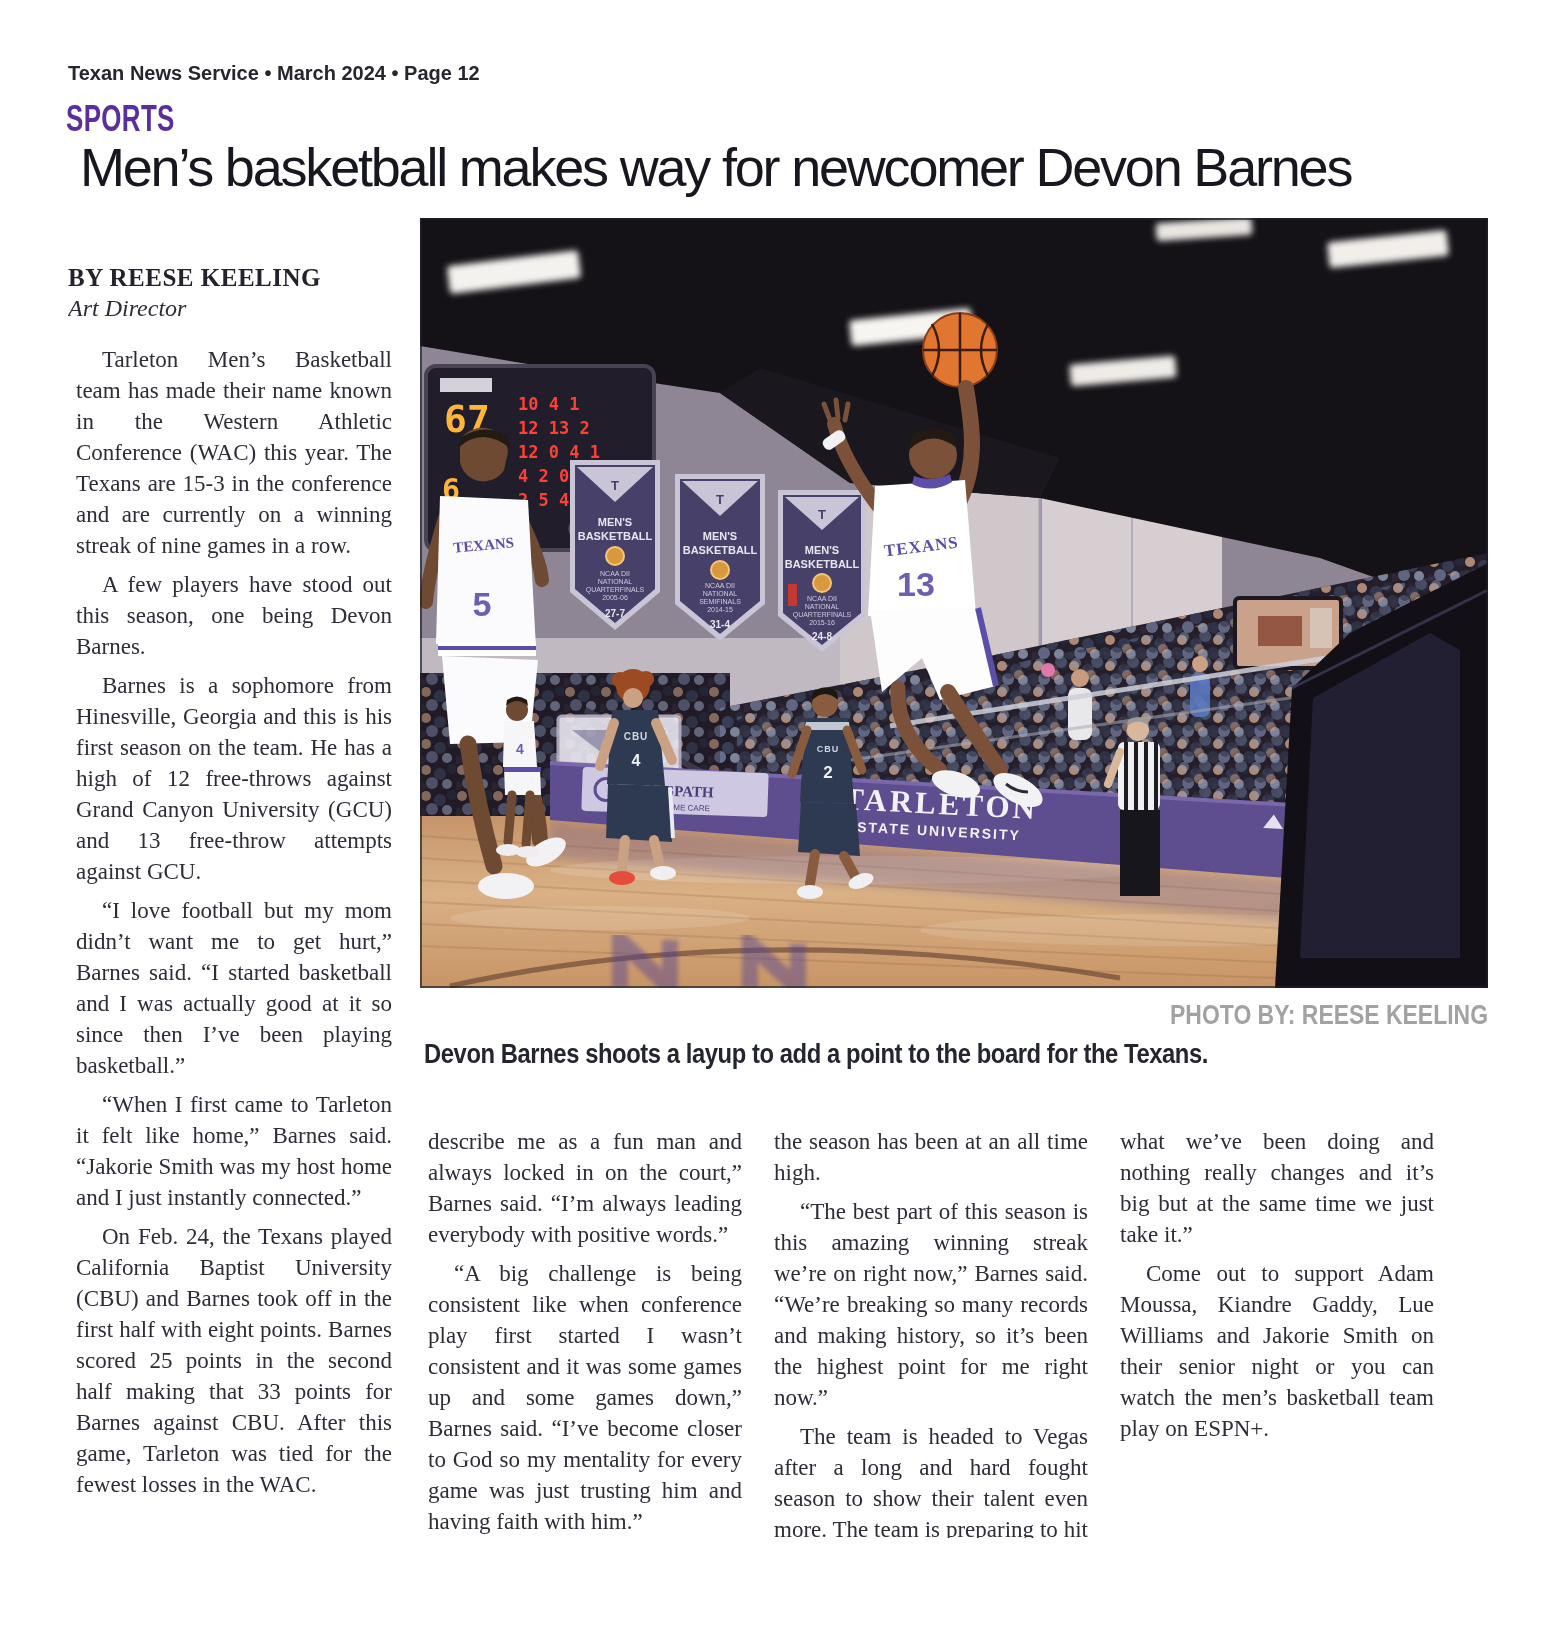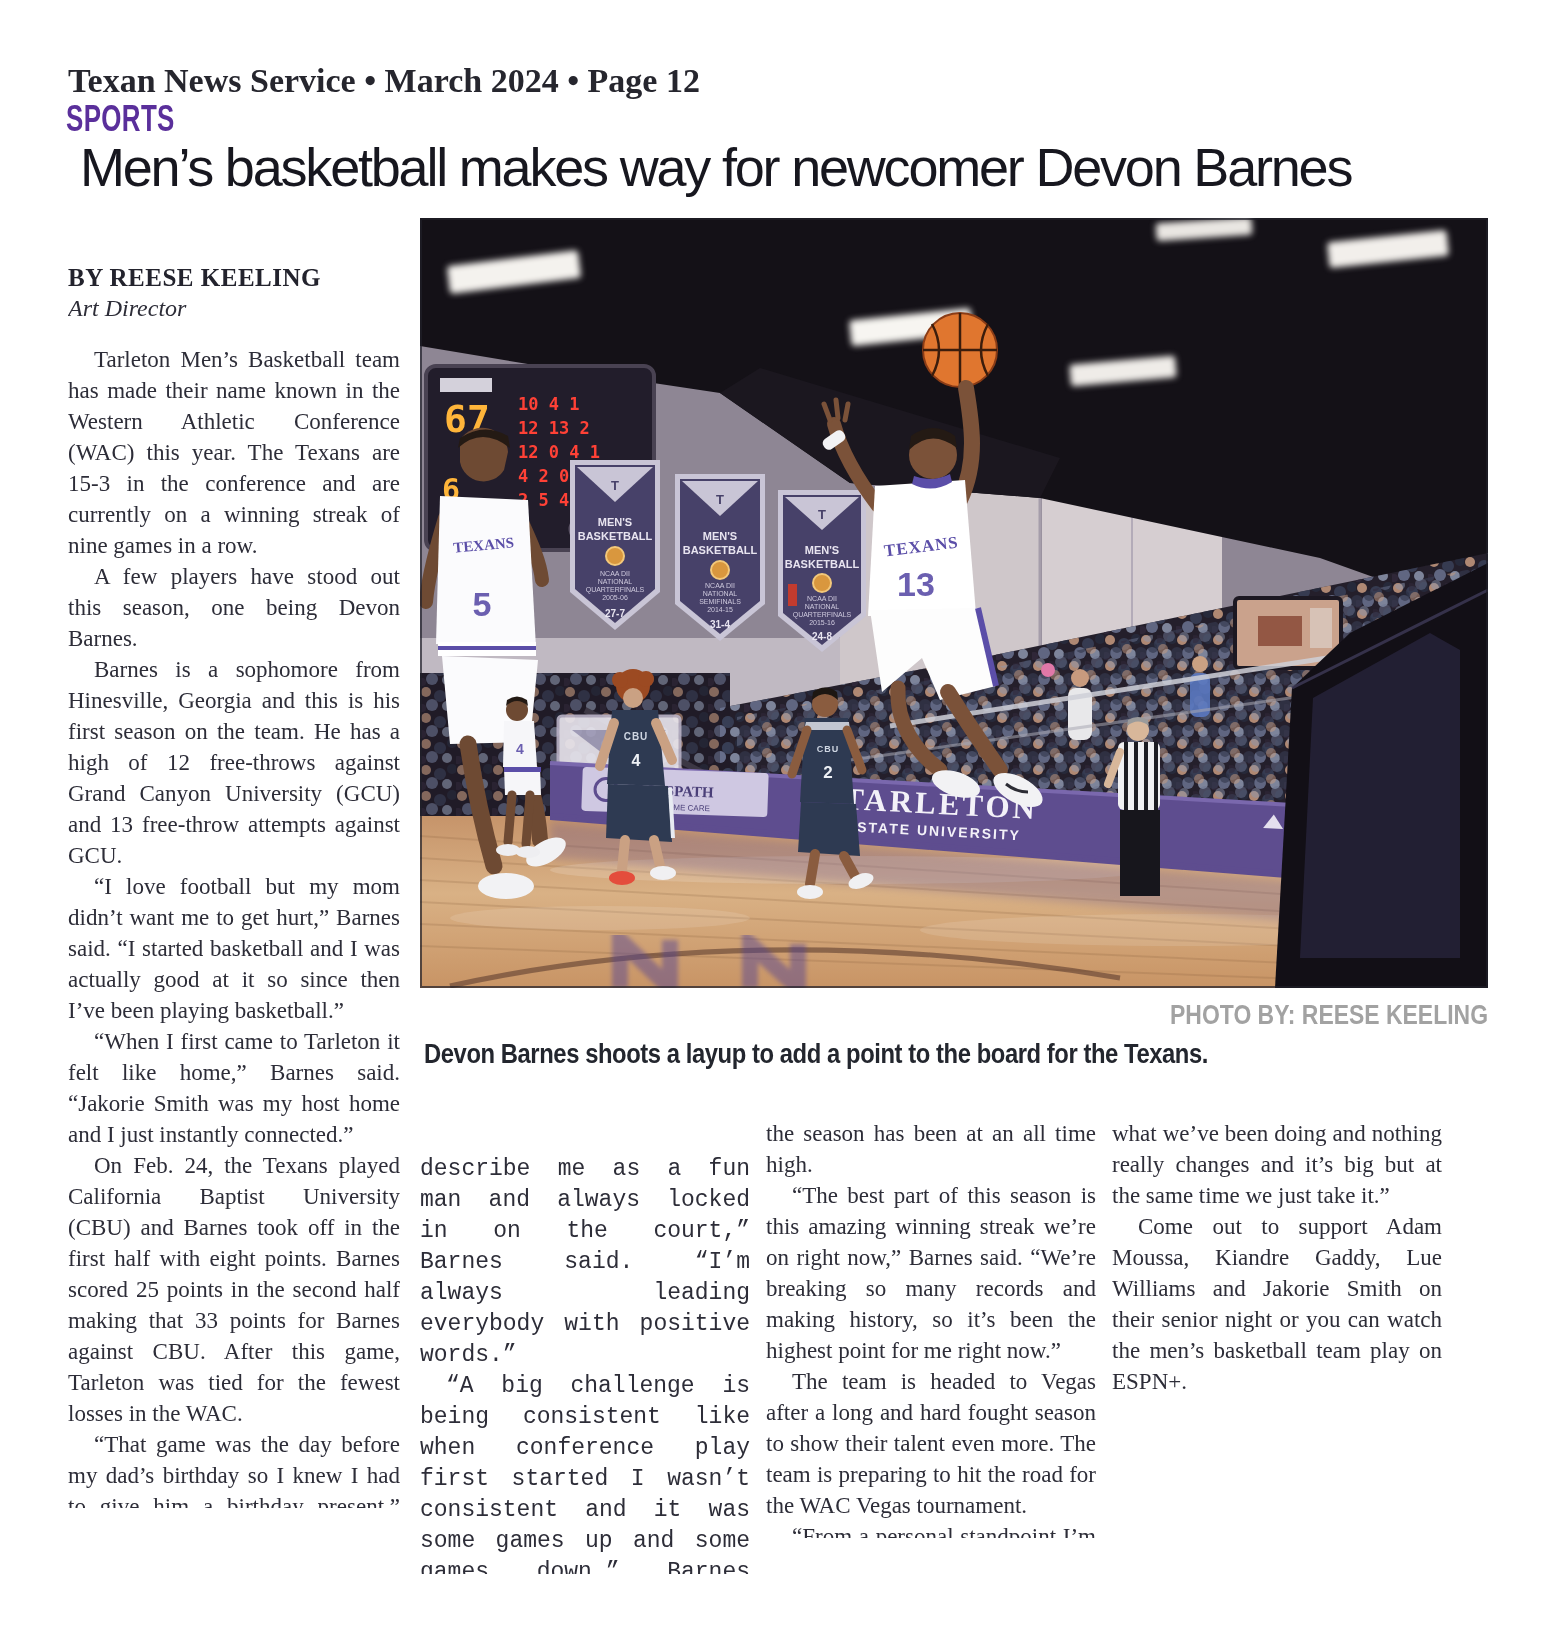--- a/index.html
+++ b/index.html
@@ -1,34 +1,34 @@
 <!DOCTYPE html>
 <html><head>
 <meta charset="utf-8">
 <style>
   html,body{margin:0;padding:0;background:#ffffff;}
   body{width:1558px;height:1647px;position:relative;overflow:hidden;
        font-family:"Liberation Serif",serif;color:#2d2d38;}
   .abs{position:absolute;}
   
-  .masthead{left:68px;top:62px;font-family:Liberation Serif, serif;
-    font-weight:bold;font-size:34px;color:#26262e;letter-spacing:0px;}
+  .masthead{left:68px;top:62px;font-family:Liberation Sans, sans-serif;
+    font-weight:bold;font-size:20px;color:#26262e;letter-spacing:0px;}
   
   .sports{left:66px;top:98px;font-family:"Liberation Sans",sans-serif;
     font-weight:bold;font-size:36px;color:#5a2f9b;transform:scaleX(.72);
     transform-origin:left top;letter-spacing:0.5px;}
   
   .headline{left:80px;top:136px;width:1470px;font-family:"Liberation Sans",sans-serif;
     font-weight:normal;font-size:54px;letter-spacing:-2.2px;color:#17171f;white-space:nowrap;}
   
   .col{font-size:23px;line-height:31px;text-align:justify;color:#2d2d38;}
-  .col p{margin:0;text-indent:26px;}
+  .col p{margin:8px;text-indent:26px;}
   .col.continued p:first-child{text-indent:0;}
   .col1{left:68px;top:218px;width:332px;height:1290px;overflow:hidden;}
-  .col2{left:420px;top:1154px;width:330px;height:420px;overflow:hidden;font-family:Liberation Mono, monospace;}
+  .col2{left:420px;top:1118px;width:330px;height:420px;overflow:hidden;}
   .col3{left:766px;top:1118px;width:330px;height:420px;overflow:hidden;}
   .col4{left:1112px;top:1118px;width:330px;height:420px;overflow:hidden;}
   .byline{font-family:"Liberation Serif",serif;font-weight:bold;font-size:25px;
     letter-spacing:0.5px;color:#23232d;margin-top:44px;}
   .byrole{font-style:italic;font-size:24px;margin-bottom:20px;color:#2d2d38;}
   
   .photo{left:420px;top:218px;width:1068px;height:653px;background:#5eead4;}
   .photo svg{display:block;}
   
   .credit{left:420px;top:1000px;width:1068px;text-align:right;

